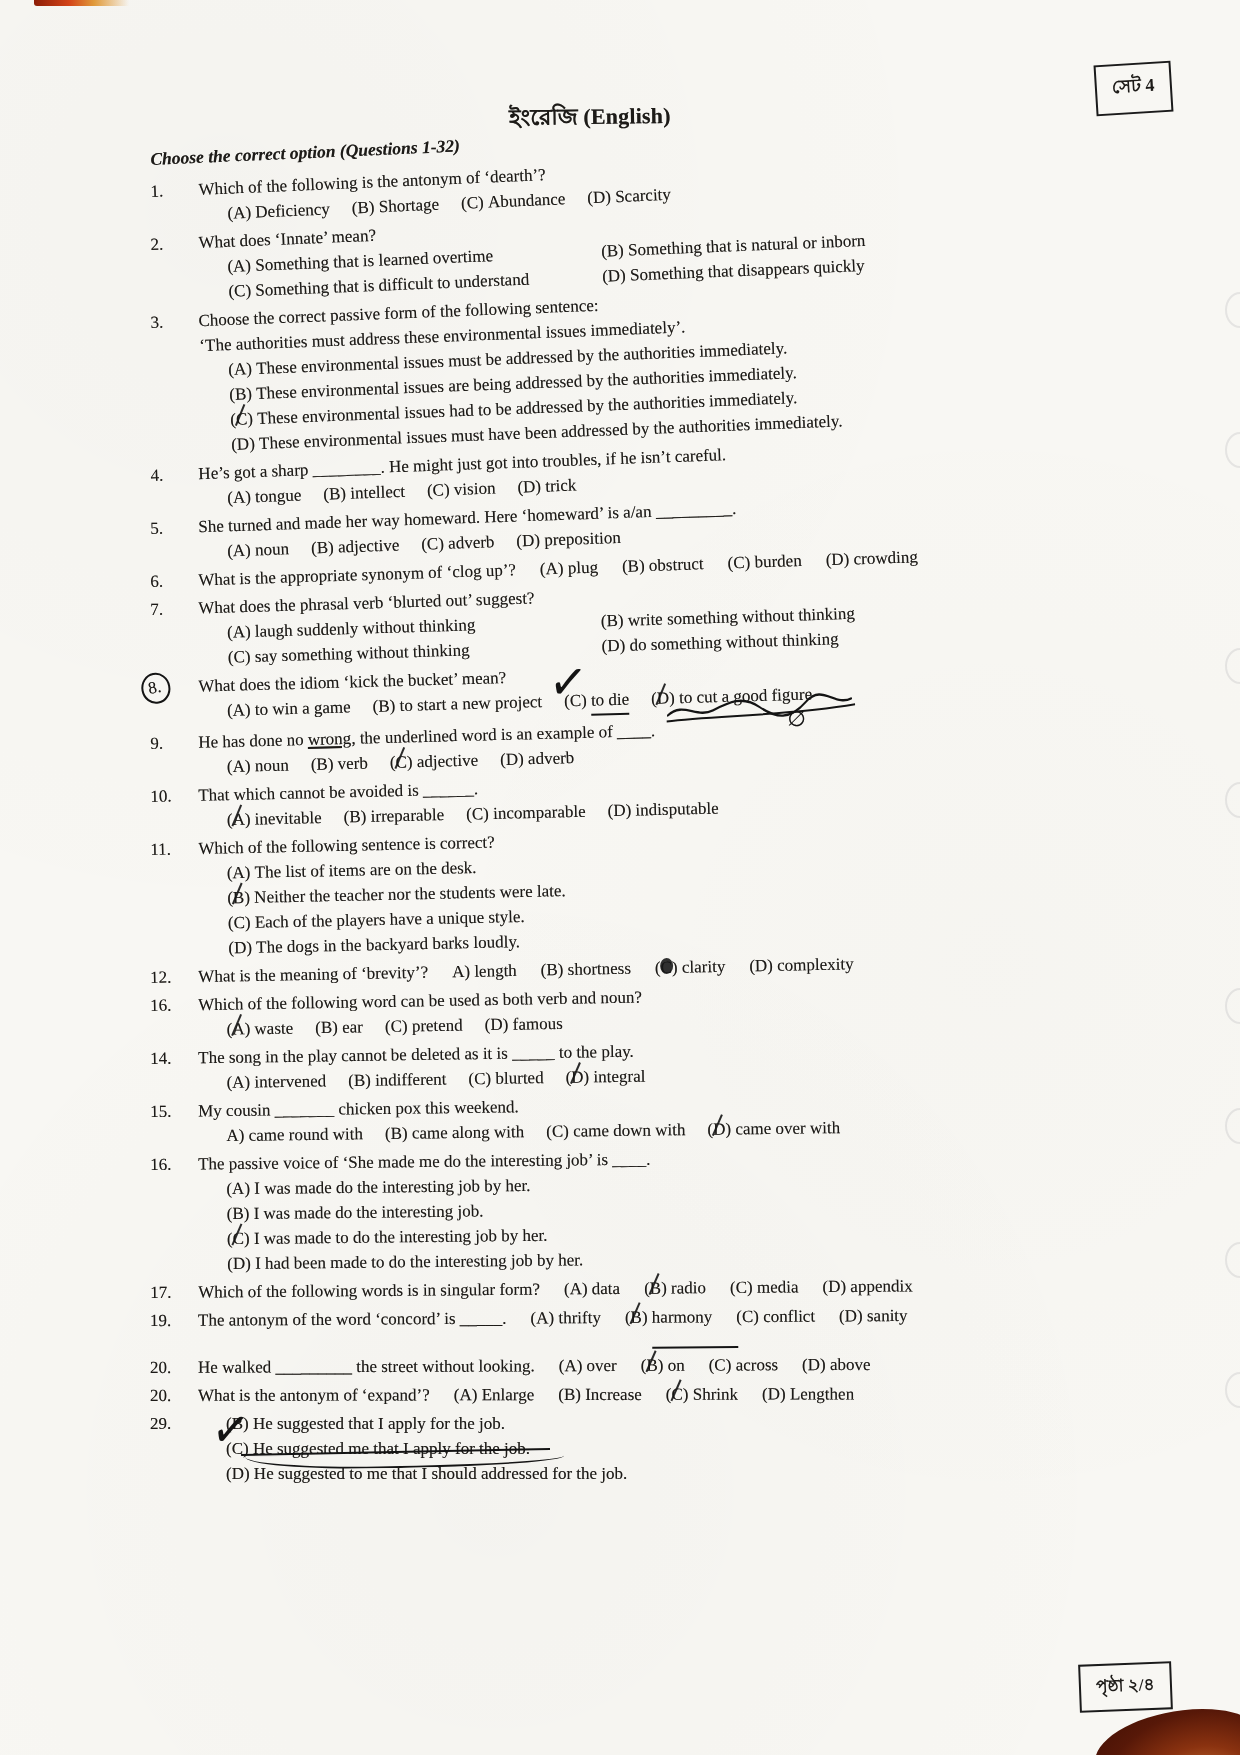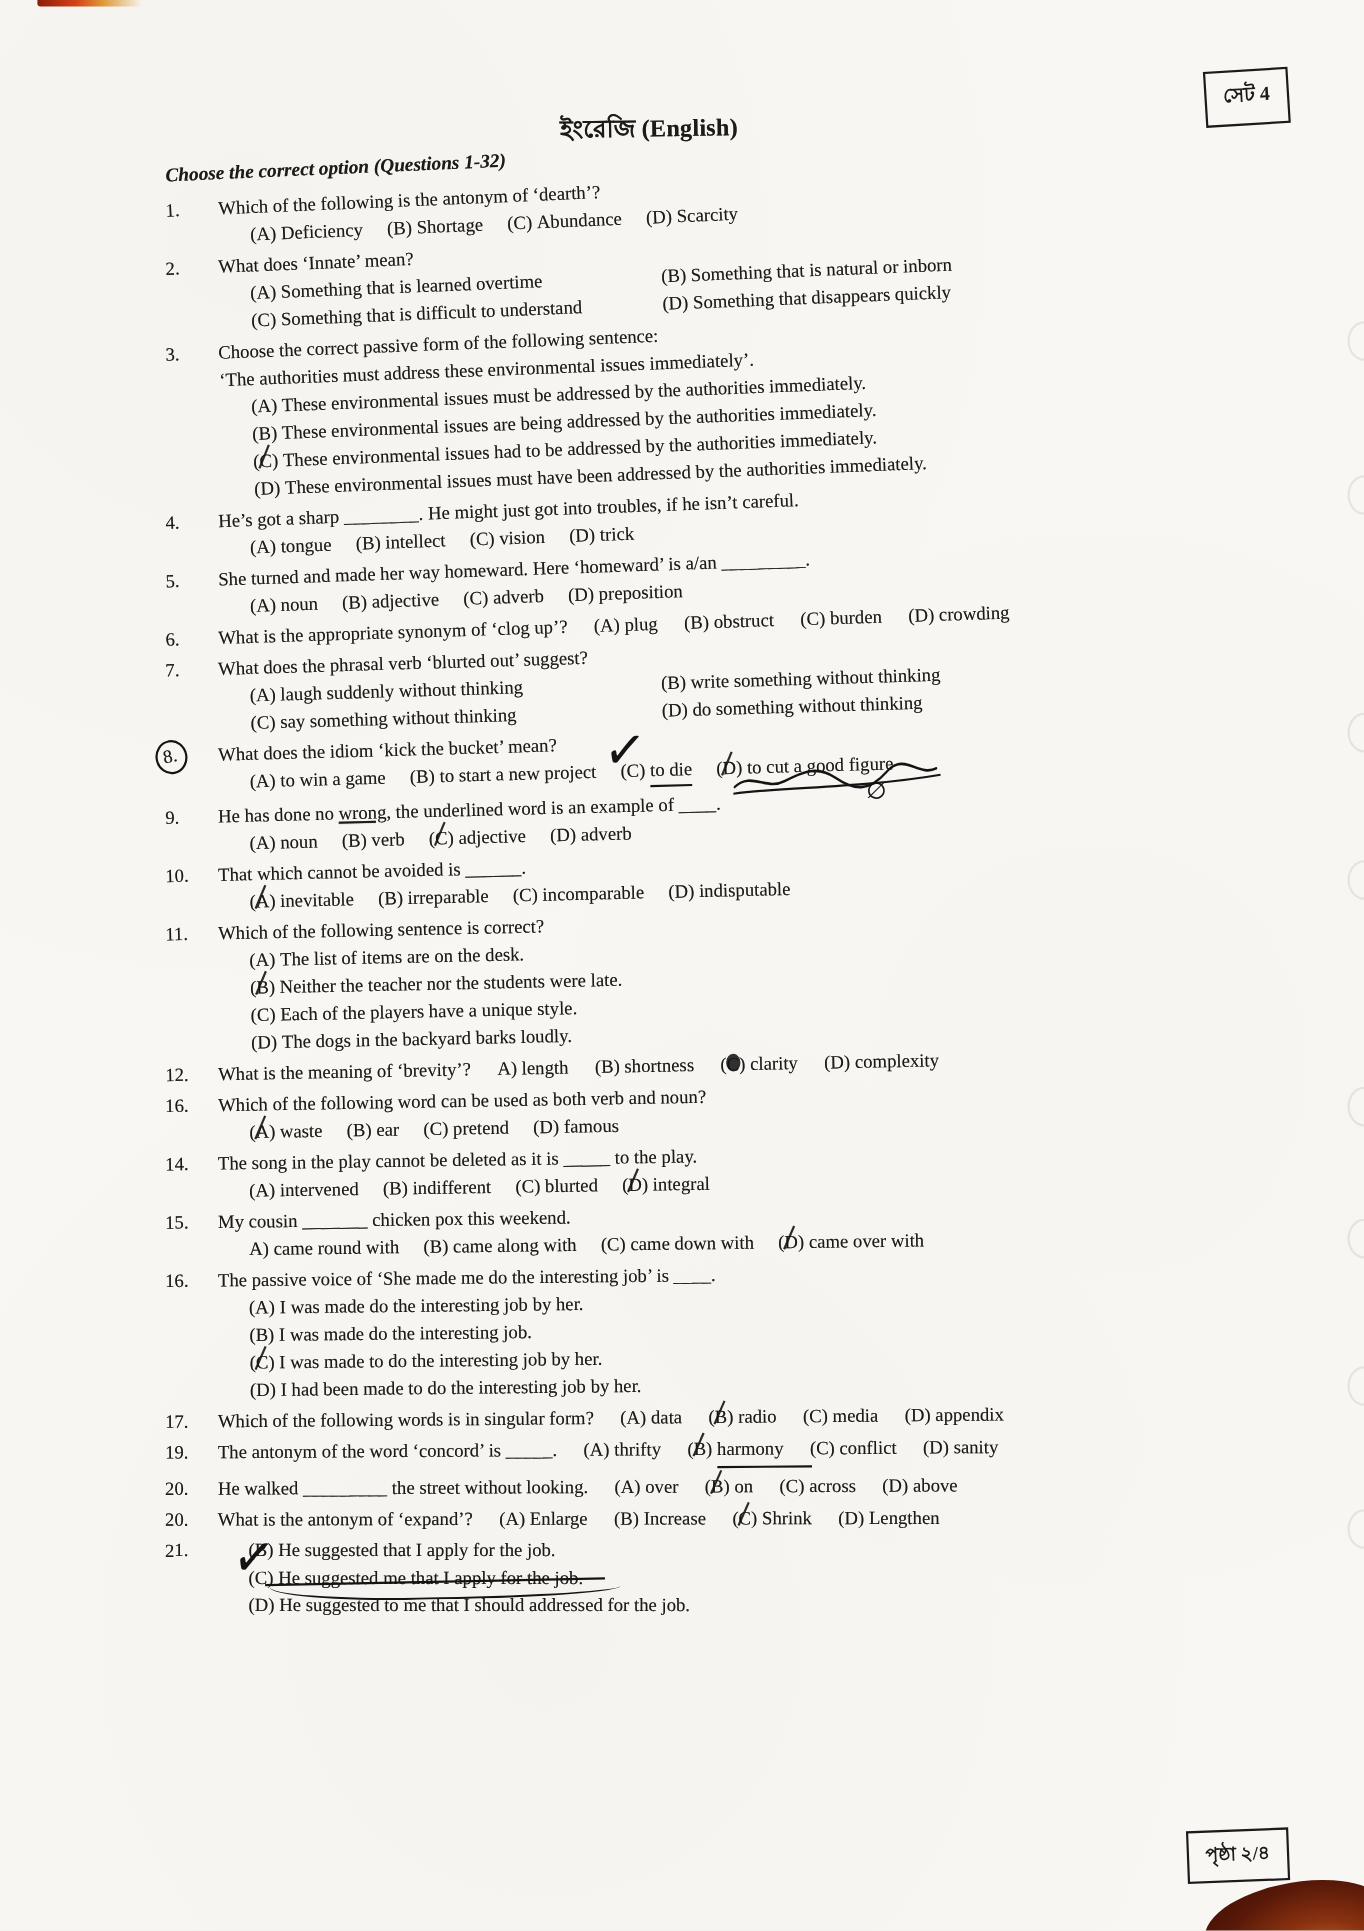--- a/index.html
+++ b/index.html
@@ -73,21 +73,21 @@
   .m-fill::after{
     content:"";position:absolute;left:5px;top:3px;width:13px;height:16px;
     background:var(--pen);border-radius:50%;opacity:.88;
   }
   .pen-check{
     position:absolute;left:-14px;top:-27px;font-size:44px;line-height:1;
     color:var(--pen);transform:rotate(9deg) scaleY(1.15);font-weight:400;z-index:3;
     text-shadow:none;
   }
   .m-underline{border-bottom:2.2px solid var(--pen);padding-bottom:1px;}
-  .m-underline-ext{border-bottom:2.2px solid var(--pen);padding-bottom:3px;padding-right:26px;margin-right:-26px;}
+  .m-underline-ext{border-bottom:2.2px solid var(--pen);padding-bottom:17px;padding-right:26px;margin-right:-26px;}
   .m-strike::before{
     content:"";position:absolute;left:-12px;right:-20px;top:58%;
     border-top:2.2px solid var(--pen);transform:rotate(-1.1deg);z-index:2;
   }
   .m-arc::after{
     content:"";position:absolute;left:-8px;right:-34px;bottom:-7px;height:12px;
     border-bottom:2.4px solid var(--pen);
     border-radius:0 0 55% 45%/0 0 10px 15px;transform:rotate(-1deg);
   }
   .pen-scribble{position:absolute;left:-14px;bottom:-17px;width:calc(100% + 58px);height:34px;overflow:visible;z-index:2;}
@@ -314,21 +314,21 @@
             <div class="q-text">He walked _________ the street without looking.<span class="opt inline-opt"><span class="opt-letter">(A)</span> <span class="opt-text">over</span></span><span class="opt inline-opt"><span class="opt-letter m-slash">(B)</span> <span class="opt-text">on</span></span><span class="opt inline-opt"><span class="opt-letter">(C)</span> <span class="opt-text">across</span></span><span class="opt inline-opt"><span class="opt-letter">(D)</span> <span class="opt-text">above</span></span></div>
           </div>
         </div>
         <div class="q" style="transform: rotate(-0.13deg);">
           <div class="q-num"><span>20.</span></div>
           <div class="q-body">
             <div class="q-text">What is the antonym of ‘expand’?<span class="opt inline-opt"><span class="opt-letter">(A)</span> <span class="opt-text">Enlarge</span></span><span class="opt inline-opt"><span class="opt-letter">(B)</span> <span class="opt-text">Increase</span></span><span class="opt inline-opt"><span class="opt-letter m-slash">(C)</span> <span class="opt-text">Shrink</span></span><span class="opt inline-opt"><span class="opt-letter">(D)</span> <span class="opt-text">Lengthen</span></span></div>
           </div>
         </div>
         <div class="q" style="transform: rotate(-0.01deg);">
-          <div class="q-num"><span>21.</span></div>
+          <div class="q-num"><span>29.</span></div>
           <div class="q-body">
             <div class="opts-stack">
               <div class="opt-line"><span class="opt"><span class="opt-letter">(B)</span> <span class="opt-text">He suggested that I apply for the job.</span></span></div>
               <div class="opt-line"><span class="opt"><span class="pen-check">✓</span><span class="opt-letter">(C)</span> <span class="opt-text m-strike m-arc">He suggested me that I apply for the job.</span></span></div>
               <div class="opt-line"><span class="opt"><span class="opt-letter">(D)</span> <span class="opt-text">He suggested to me that I should addressed for the job.</span></span></div>
             </div>
           </div>
         </div>
       </div>
   </div>

